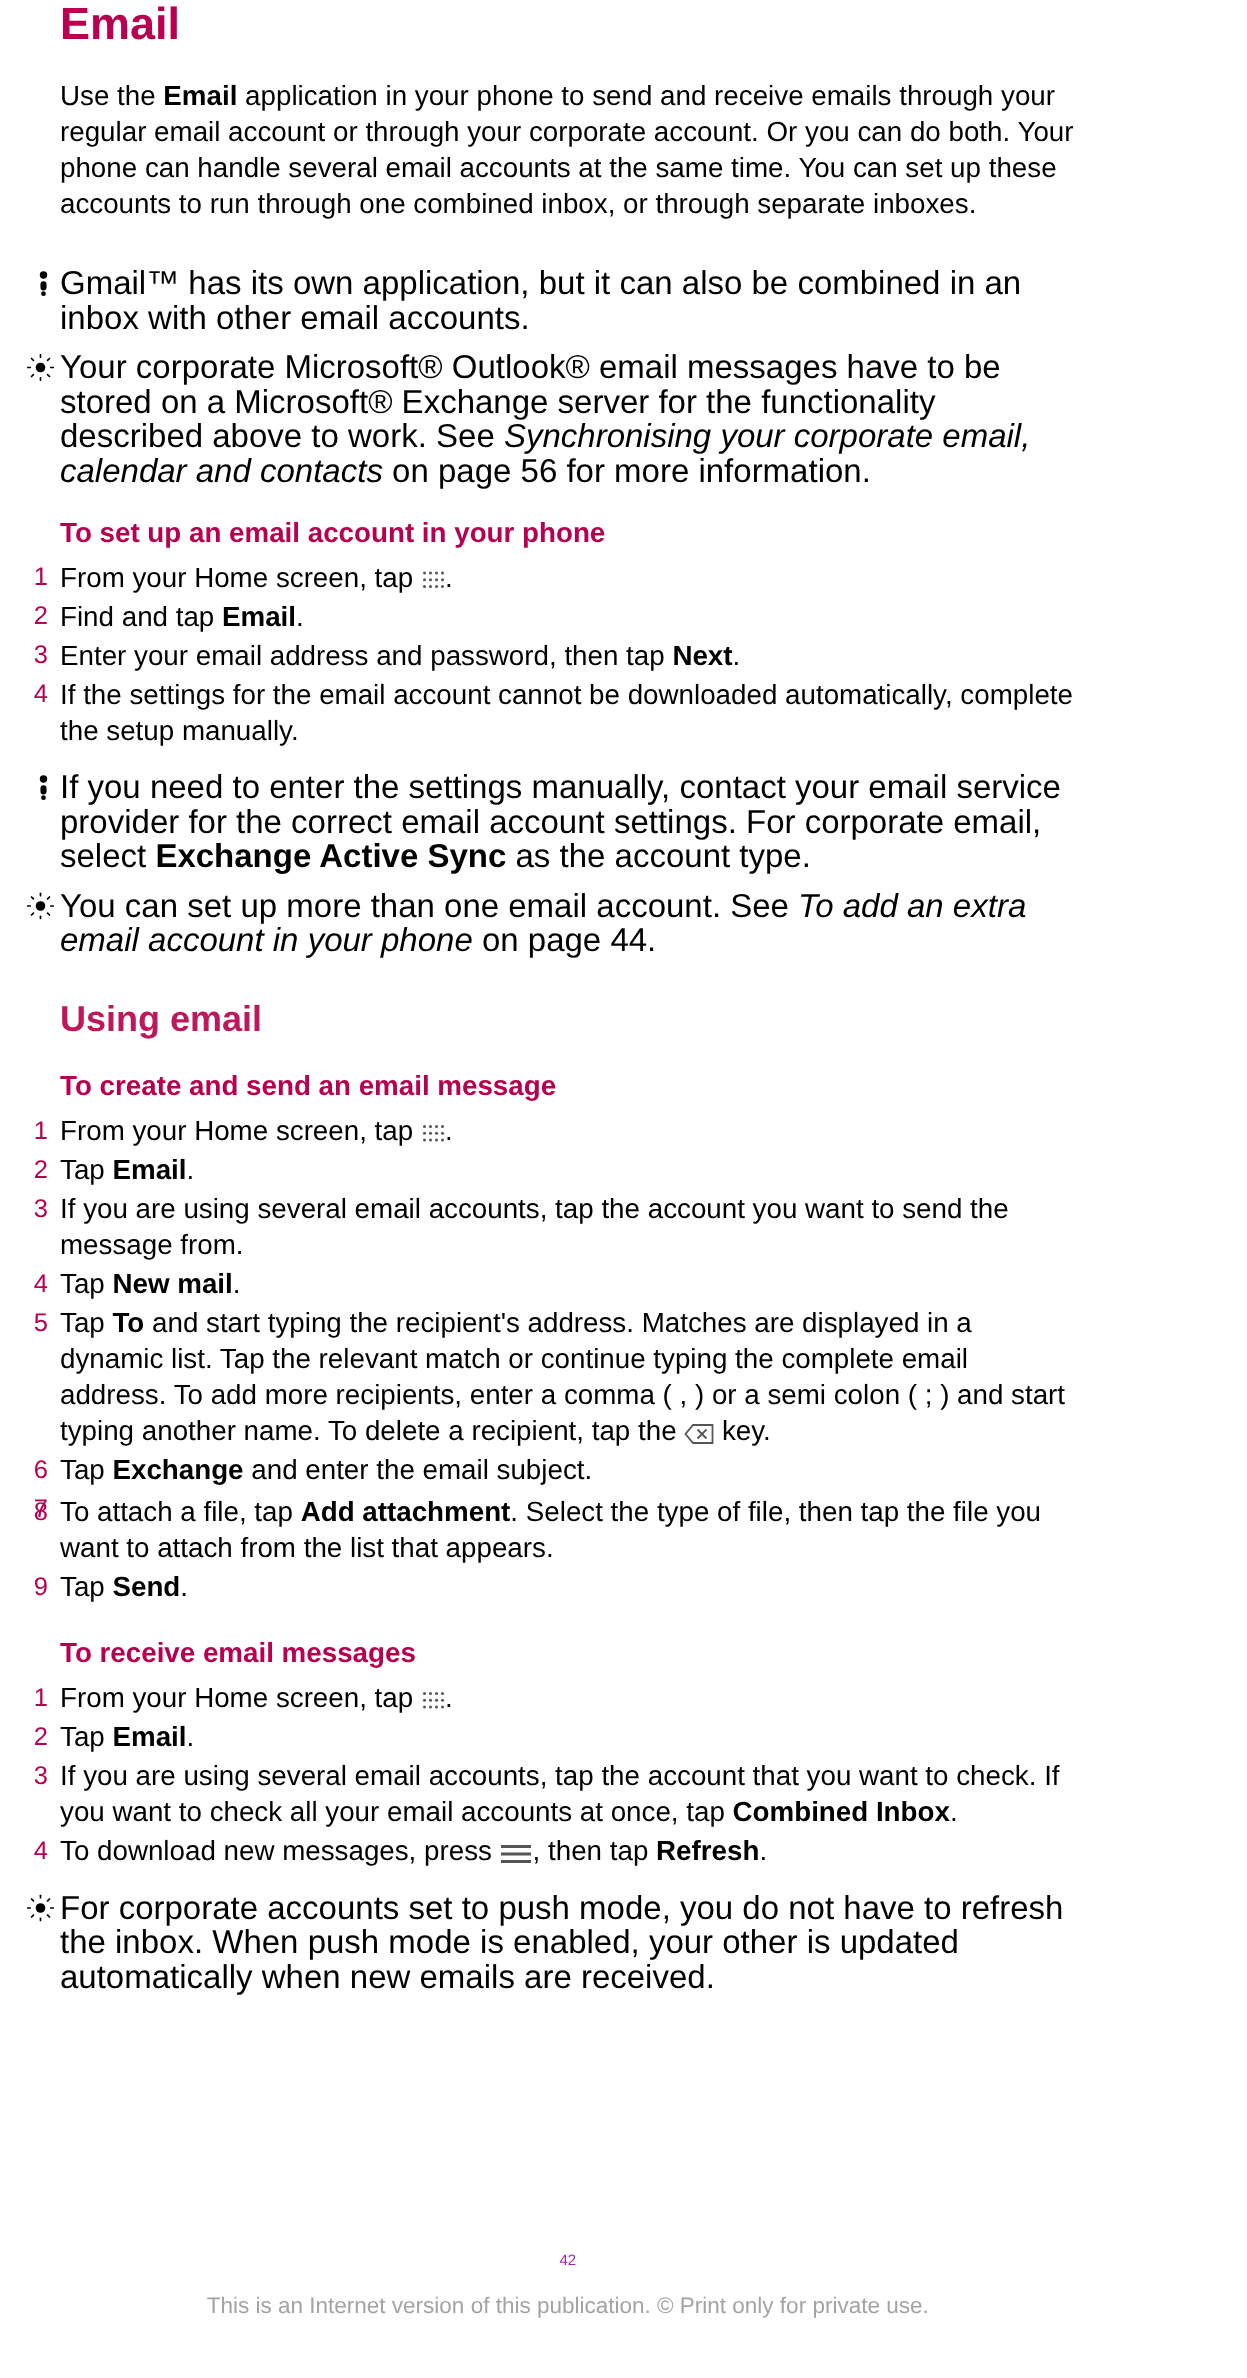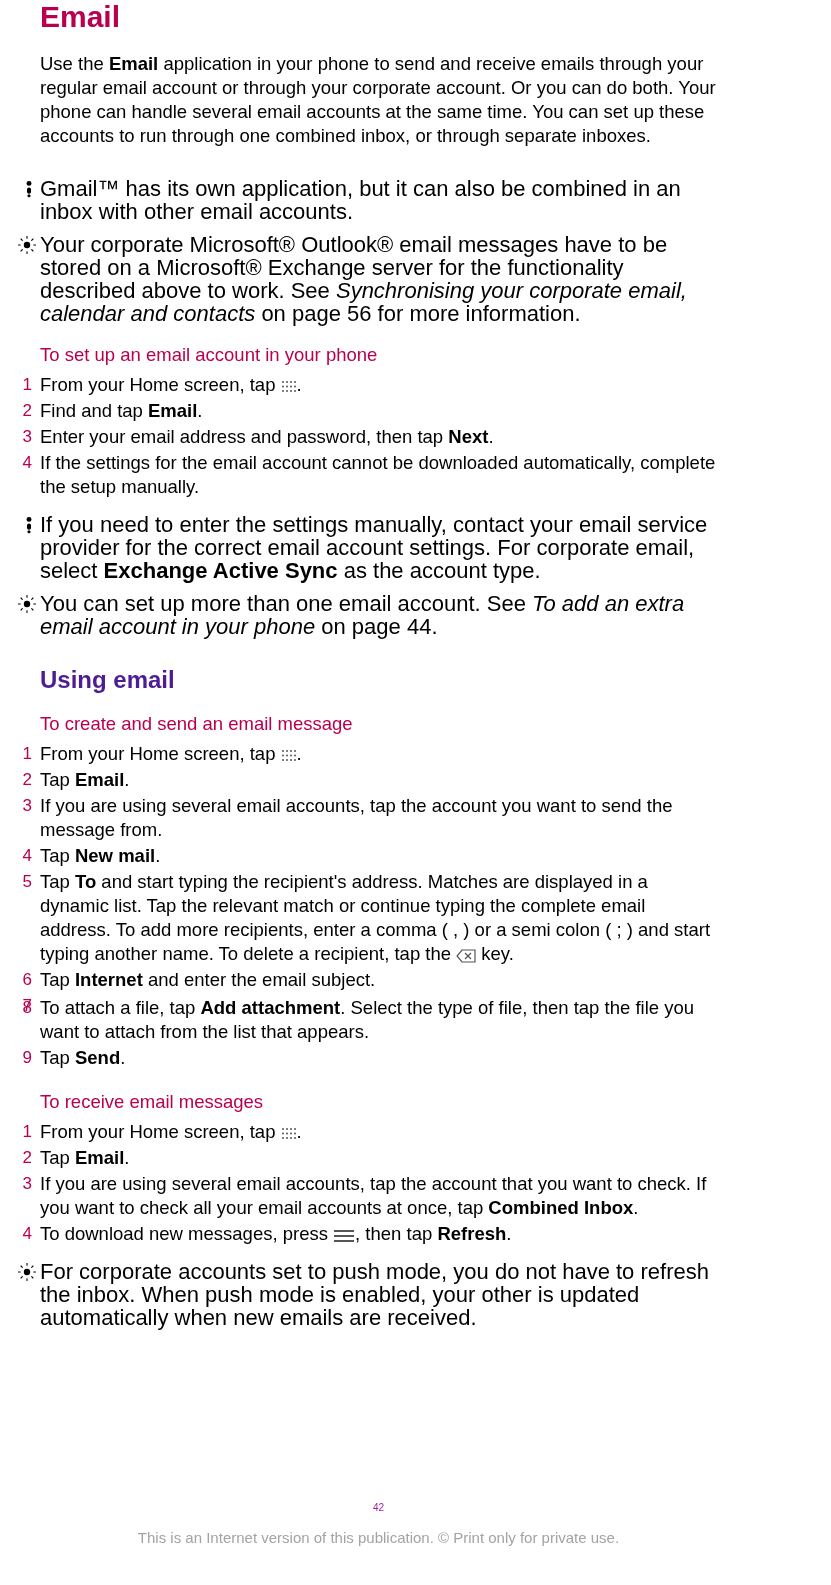--- a/index.html
+++ b/index.html
@@ -42,21 +42,21 @@
     top: 2px;
     width: 20px;
     text-align: right;
   }
   .note-exclaim .icon svg { width: 14px; height: 18px; }
   .note-bulb .icon svg { width: 18px; height: 18px; }
   .section-sub {
     color: #b90050;
     font-size: 18.5px;
     line-height: 24px;
-    font-weight: 400;
+    font-weight: 700;
     margin: 18px 0 6px 0;
   }
   .ol-steps { 
     margin: 0 0 12px 0;
     padding: 0;
     list-style: none;
   }
   .ol-steps li {
     position: relative;
     font-size: 18.5px;
@@ -68,21 +68,21 @@
     left: -28px;
     top: 0;
     color: #b90050;
     font-size: 17px;
     width: 20px;
     text-align: right;
   }
   .section-h2 {
     font-size: 24px;
     font-weight: 700;
-    color: #4c1d95;
+    color: #be185d;
     margin: 28px 0 16px 0;
   }
   .italic { font-style: italic; }
   .bold { font-weight: 700; }
   .inline-icon {
     display: inline-block;
     vertical-align: -2px;
     width: 16px; height: 13px;
   }
   .inline-icon svg { width: 100%; height: 100%; }
@@ -229,21 +229,21 @@
               </g>
             </svg></span><span>.</span></li>
       <li><span class="num">2</span><span>Tap </span><span class="bold">Email</span><span>.</span></li>
       <li><span class="num">3</span><span>If you are using several email accounts, tap the account you want to send the message from.</span></li>
       <li><span class="num">4</span><span>Tap </span><span class="bold">New mail</span><span>.</span></li>
       <li><span class="num">5</span><span>Tap </span><span class="bold">To</span><span> and start typing the recipient's address. Matches are displayed in a dynamic list. Tap the relevant match or continue typing the complete email address. To add more recipients, enter a comma ( , ) or a semi colon ( ; ) and start typing another name. To delete a recipient, tap the </span><span class="inline-icon" style="vertical-align:-4px;width:20px;height:16px;"><svg viewBox="0 0 20 16">
               <path d="M6 2 L19 2 L19 14 L6 14 L1 8 Z" fill="none" stroke="#555" stroke-width="1.2"></path>
               <line x1="9" y1="5" x2="15" y2="11" stroke="#555" stroke-width="1.2"></line>
               <line x1="15" y1="5" x2="9" y2="11" stroke="#555" stroke-width="1.2"></line>
             </svg></span><span> key.</span></li>
-      <li><span class="num">6</span><span>Tap </span><span class="bold">Internet</span><span> and enter the email subject.</span></li>
+      <li><span class="num">6</span><span>Tap </span><span class="bold">Exchange</span><span> and enter the email subject.</span></li>
       <li><span class="num">7</span></li>
       <li><span class="num">8</span><span>To attach a file, tap </span><span class="bold">Add attachment</span><span>. Select the type of file, then tap the file you want to attach from the list that appears.</span></li>
       <li><span class="num">9</span><span>Tap </span><span class="bold">Send</span><span>.</span></li>
     </ol>
 
     <h3 class="section-sub">To receive email messages</h3>
     <ol class="ol-steps">
       <li><span class="num">1</span><span>From your Home screen, tap </span><span class="inline-icon"><svg viewBox="0 0 16 13">
               <g fill="#555">
                 <circle cx="2" cy="2" r="1"></circle>

